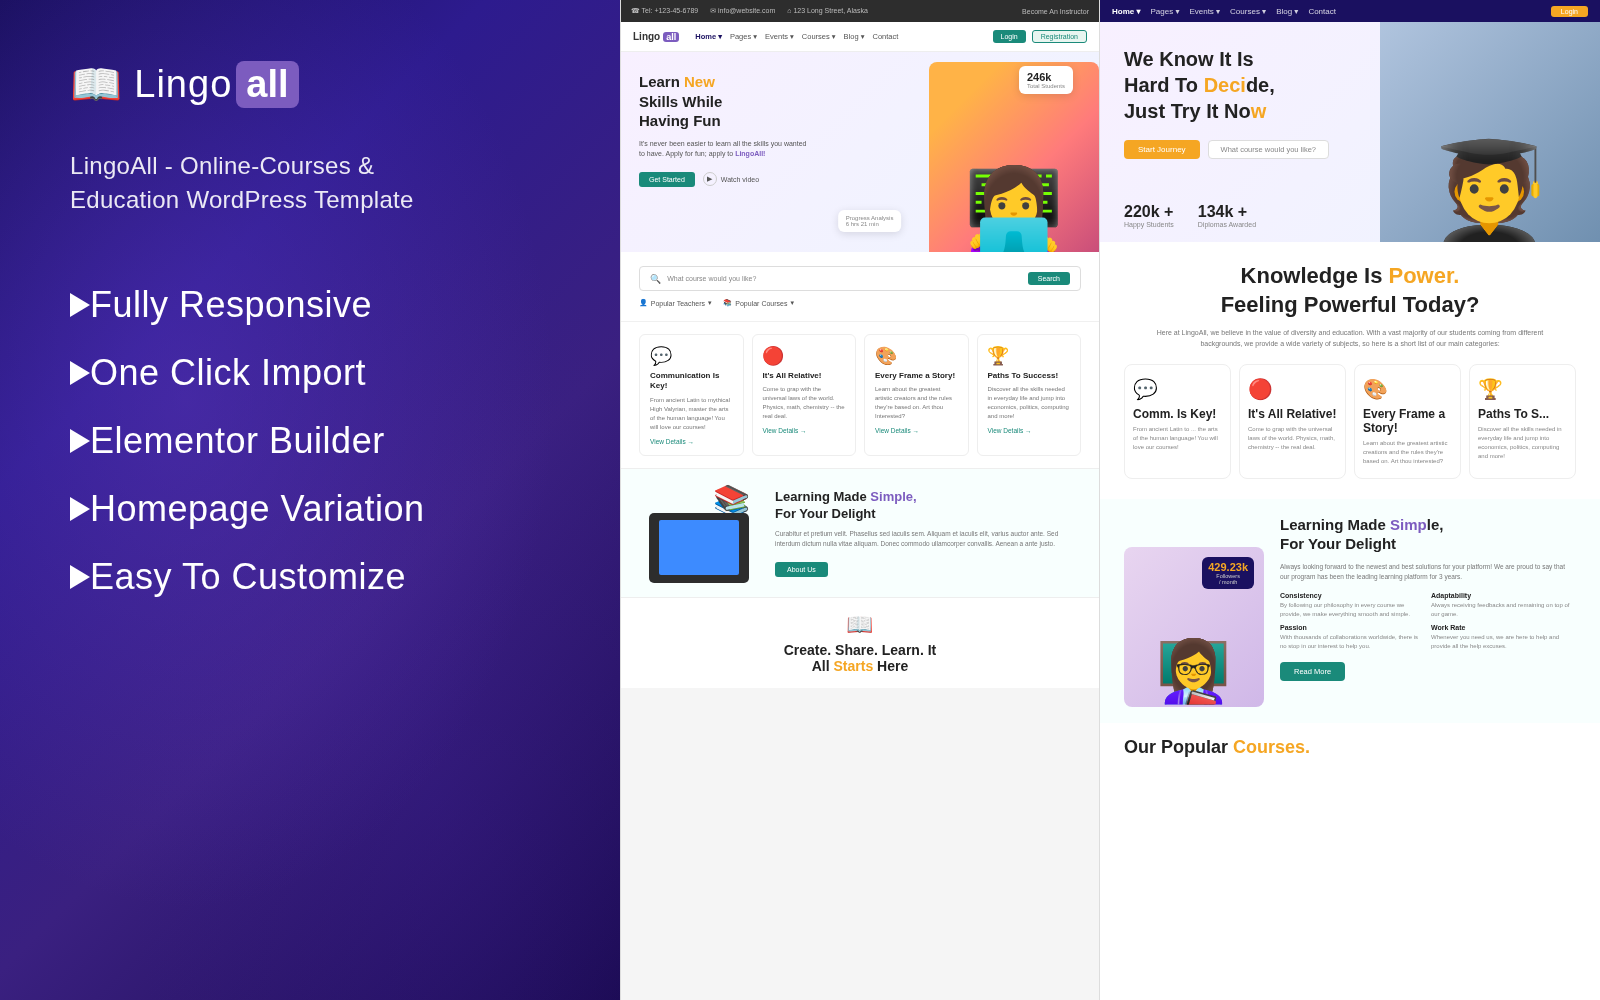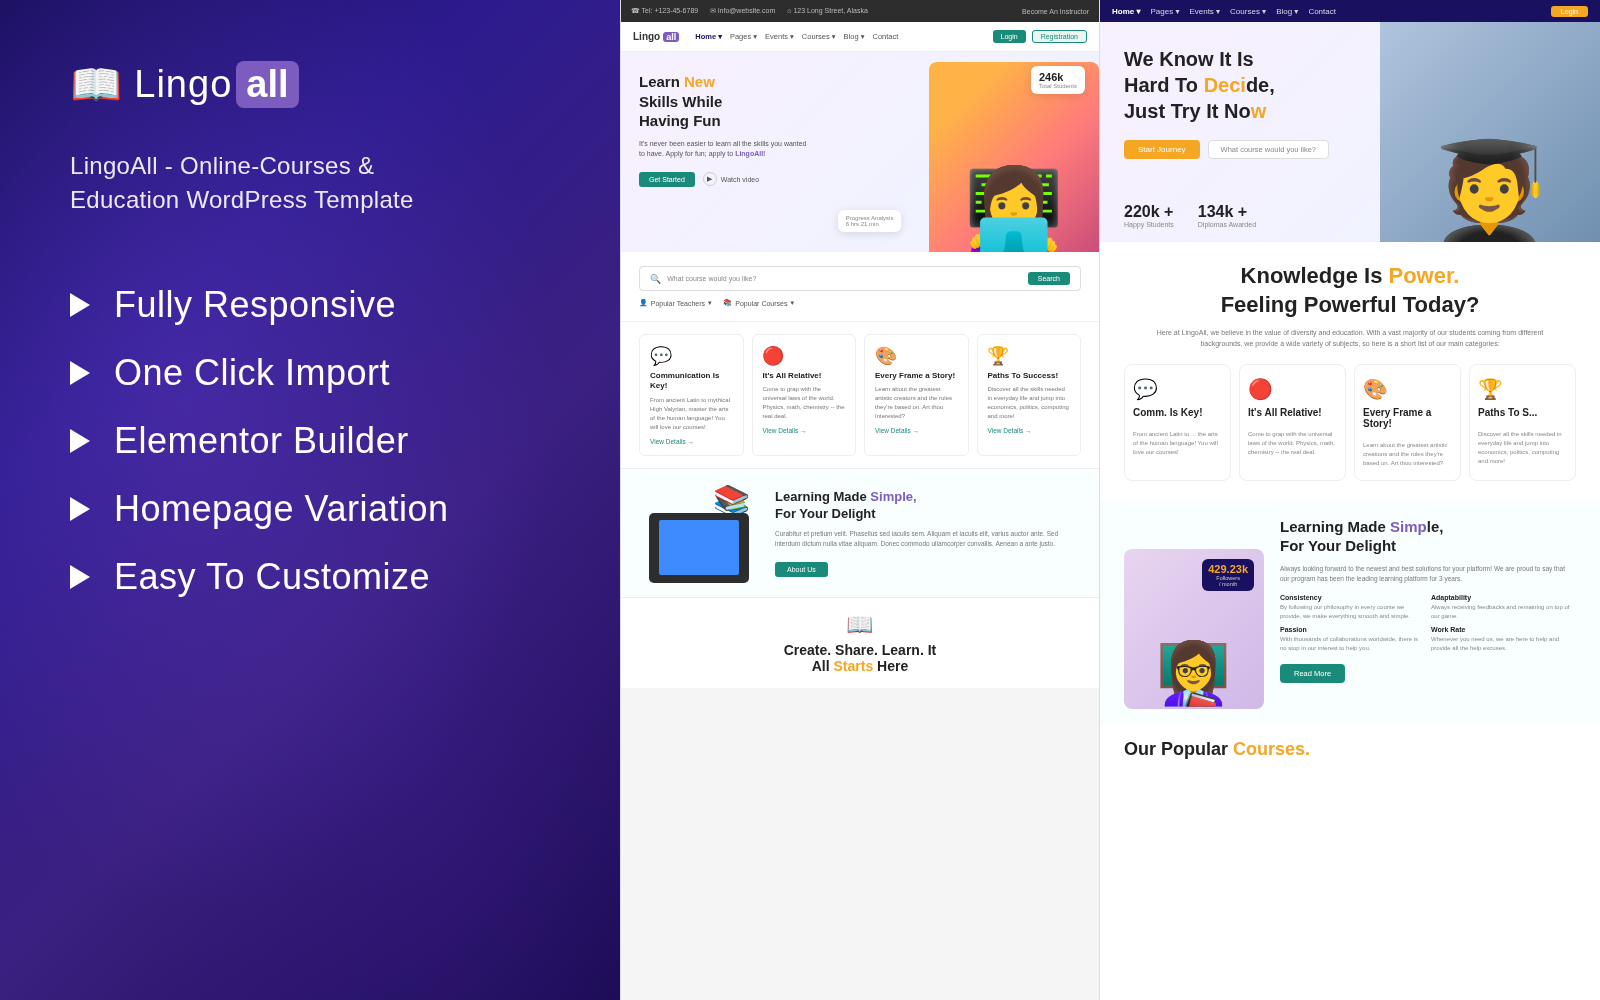--- a/index.html
+++ b/index.html
@@ -91,21 +91,20 @@
       z-index: 1;
       list-style: none;
       display: flex;
       flex-direction: column;
       gap: 10px;
     }
 
     .feature-item {
       display: flex;
       align-items: center;
-      gap: 24px;
       padding: 8px 0;
     }
 
     .feature-arrow {
       width: 0;
       height: 0;
       border-style: solid;
       border-width: 12px 0 12px 20px;
       border-color: transparent transparent transparent white;
       flex-shrink: 0;
@@ -339,21 +338,21 @@
       position: absolute;
       background: white;
       border-radius: 6px;
       padding: 5px 8px;
       box-shadow: 0 2px 8px rgba(0,0,0,0.12);
       font-size: 6.5px;
     }
 
     .hero-stat-card.top-right {
       top: 14px;
-      right: 14px;
+      right: 26px;
     }
 
     .hero-stat-card .stat-num { font-size: 11px; font-weight: 700; color: #222; }
     .hero-stat-card .stat-label { color: #888; font-size: 6px; }
 
     .hero-stat-card.bottom-left {
       bottom: 20px;
       left: 52%;
       transform: translateX(-50%);
     }
@@ -726,24 +725,24 @@
       padding: 12px 8px;
       text-align: left;
     }
 
     .far-right-card-icon {
       font-size: 20px;
       margin-bottom: 6px;
     }
 
     .far-right-card-title {
-      font-size: 10px;
+      font-size: 12px;
       font-weight: 700;
       color: #222;
-      margin-bottom: 12px;
+      margin-bottom: 4px;
     }
 
     .far-right-card-desc {
       font-size: 6px;
       color: #888;
       line-height: 1.5;
     }
 
     
     .far-right-learning {

